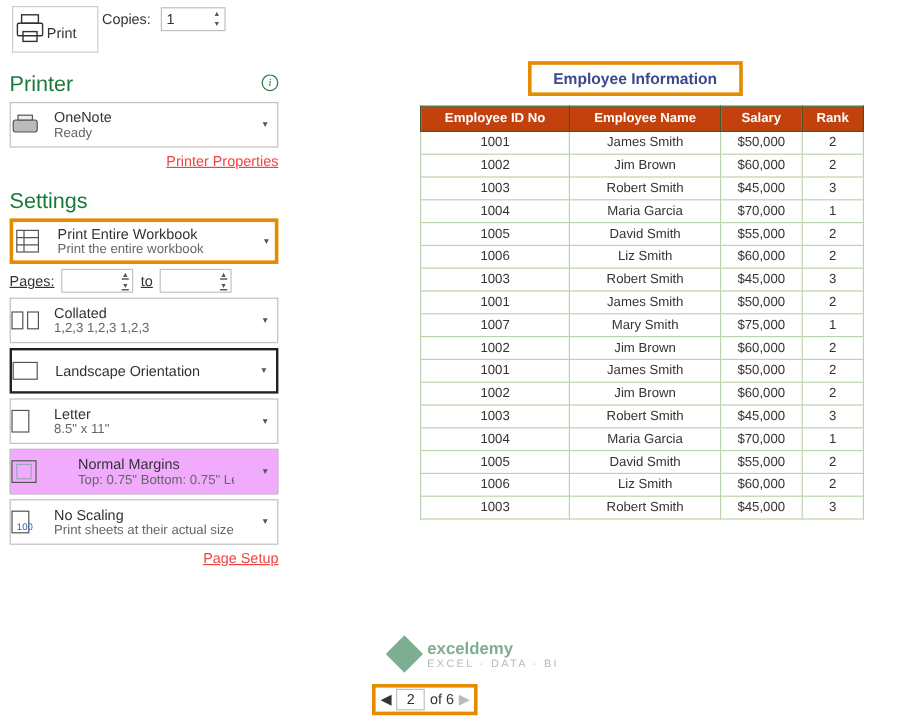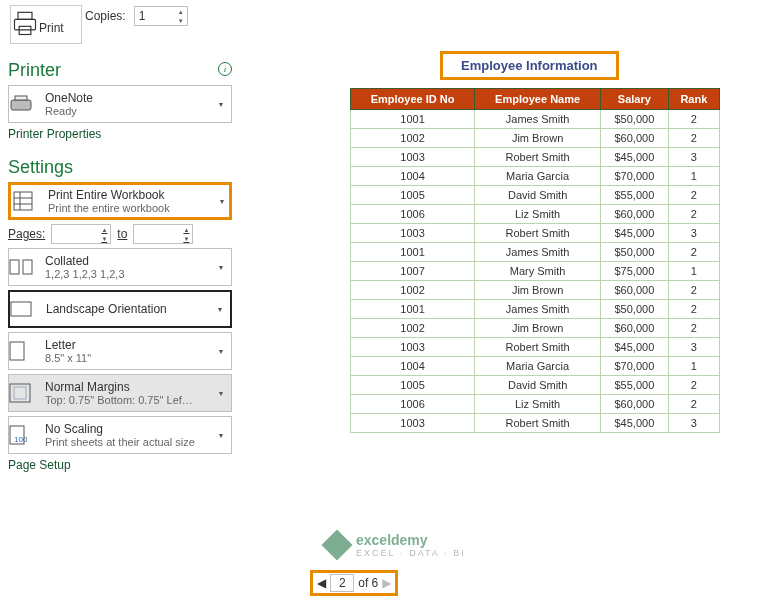--- a/index.html
+++ b/index.html
@@ -21,26 +21,26 @@
   .section-heading { color: #1a7a3a; font-size: 18px; font-weight: 400; margin-top: 16px; margin-bottom: 4px; position: relative; }
   .info-i { position: absolute; right: 0; top: 2px; width: 14px; height: 14px; border: 1px solid #1a7a3a; border-radius: 50%; color: #1a7a3a; display: flex; align-items: center; justify-content: center; font-size: 9px; font-style: italic; font-family: serif; }
 
   .dropdown { display: flex; align-items: center; border: 1px solid #c0c0c0; height: 38px; background: #fff; margin-bottom: 4px; padding-right: 4px; }
   .dropdown .ico { width: 36px; display: flex; align-items: center; justify-content: flex-start; }
   .dropdown .texts { flex: 1; overflow: hidden; }
   .dropdown .line1 { font-size: 12px; }
   .dropdown .line2 { font-size: 11px; color: #666; white-space: nowrap; }
   .dropdown .arrow { width: 12px; display: flex; align-items: center; justify-content: center; font-size: 7px; color: #555; }
 
-  .link-right { color: #14532d; font-size: 12px; margin: 4px 0 2px; }
+  .link-right { text-align: right; color: #ef4444; text-decoration: underline; font-size: 12px; margin: 4px 0 2px; }
 
   .highlight { border: 3px solid #e68a00; padding: 1px; }
   .dropdown.highlight { border: 3px solid #e68a00; }
   .dropdown.select-black { border: 2px solid #222; }
-  .dropdown.shaded { background: #e5e5e5; }
+  .dropdown.shaded { background: #f0abfc; gap: 20px; }
 
   .pages-row { display: flex; align-items: center; margin-bottom: 4px; gap: 6px; text-decoration: underline; }
   .pages-row .pinput { display: flex; border: 1px solid #c0c0c0; height: 20px; }
   .pages-row .pinput .val { width: 46px; display: flex; align-items: center; padding-left: 4px; }
 
   
   .preview-page { position: absolute; left: 70px; top: 45px; width: 370px; }
   .title-box { display: inline-block; border: 3px solid #e68a00; padding: 4px 18px; color: #3a4a8a; font-weight: bold; font-size: 13px; margin-left: 90px; margin-bottom: 8px; }
   .title-row-pad { height: 6px; }
 

